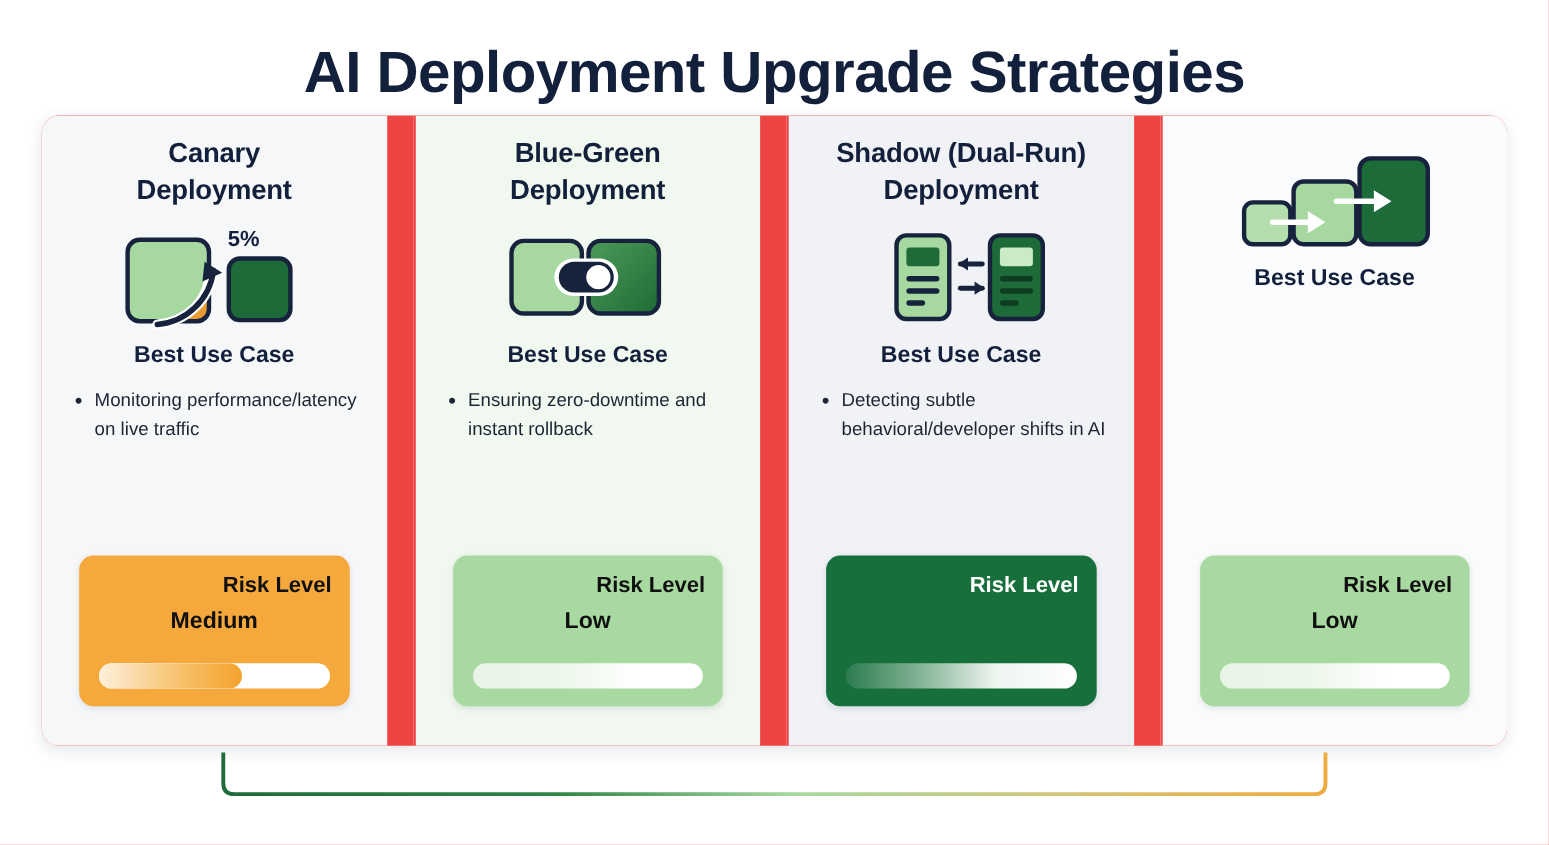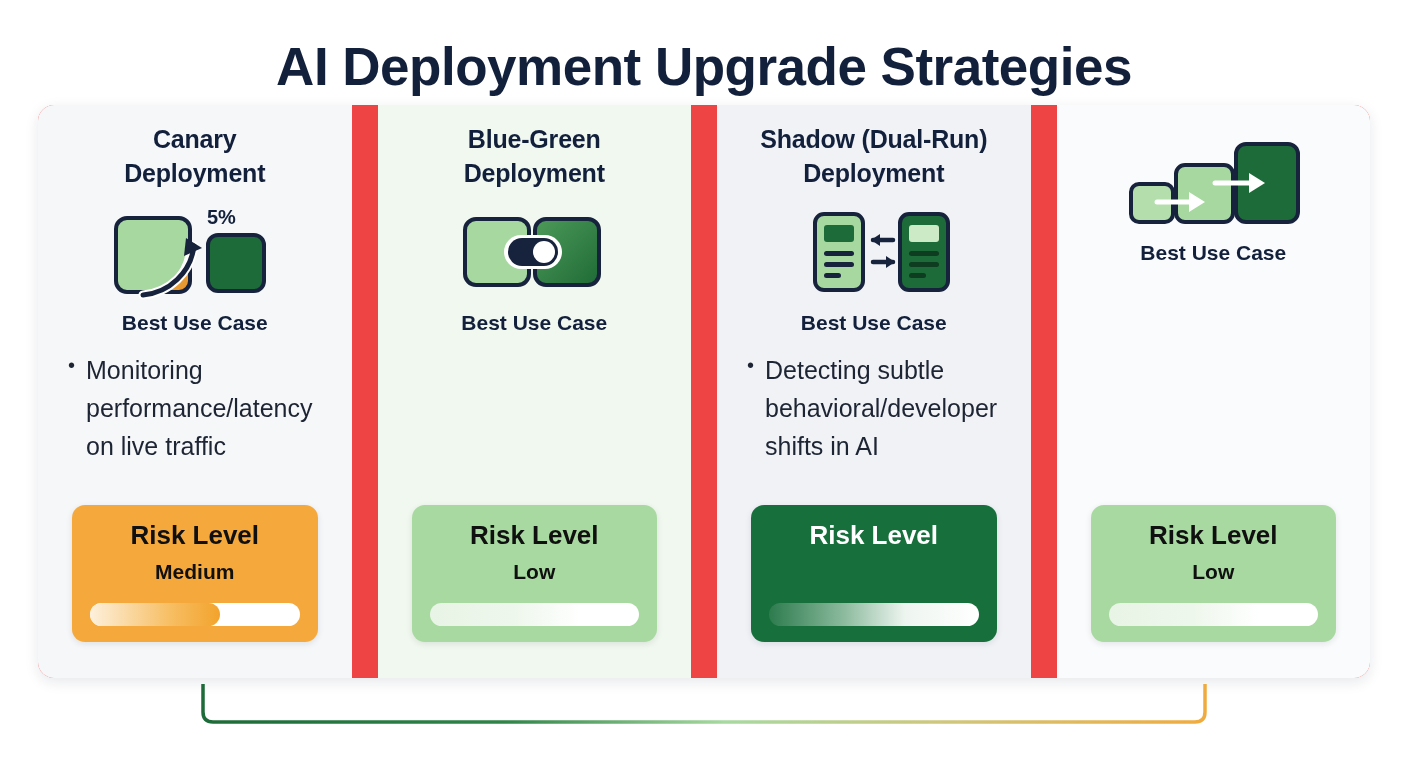--- a/index.html
+++ b/index.html
@@ -85,21 +85,21 @@
     margin-bottom: 16px;
   }
 
   .buc-list {
     width: 100%;
     padding: 0 4px 0 10px;
   }
   .buc-item {
     position: relative;
     padding-left: 20px;
-    font-size: 25px;
+    font-size: 17px;
     line-height: 1.52;
     color: #1d2433;
   }
   .buc-item::before {
     content: "\2022";
     position: absolute;
     left: 2px;
     top: -1px;
     font-size: 20px;
     color: #1d2433;
@@ -111,23 +111,24 @@
     left: 34px;
     right: 34px;
     bottom: 36px;
     height: 137px;
     border-radius: 13px;
     padding: 16px 16px 0 16px;
     text-align: center;
     box-shadow: 0 2px 6px rgba(20,30,60,0.10);
   }
   .risk-label {
-    font-size: 26px;
+    font-size: 20px;
     font-weight: bold;
     line-height: 1.1;
+    text-align: right;
   }
   .risk-value {
     font-size: 21px;
     font-weight: bold;
     margin-top: 10px;
     line-height: 1.1;
   }
   .risk-bar {
     position: absolute;
     left: 18px;
@@ -233,20 +234,23 @@
         </defs>
         <rect x="16" y="17" width="64" height="66" rx="11" fill="#a6d89f" stroke="#17233d" stroke-width="4"></rect>
         <rect x="86" y="17" width="64" height="66" rx="11" fill="url(#bgRight)" stroke="#17233d" stroke-width="4"></rect>
         <rect x="55" y="33" width="58" height="34" rx="17" fill="#ffffff"></rect>
         <rect x="59" y="36" width="50" height="28" rx="14" fill="#17233d"></rect>
         <circle cx="95" cy="50" r="11" fill="#ffffff"></circle>
       </svg>
     </div>
 
     <div class="buc-head">Best Use Case</div>
+    <div class="buc-list">
+      <div class="buc-item">Ensuring zero-downtime and instant rollback</div>
+    </div>
 
     <div class="risk-card light">
       <div class="risk-label">Risk Level</div>
       <div class="risk-value">Low</div>
       <div class="risk-bar light"></div>
     </div>
   </div>
 
   <div class="col bg2">
     <div class="col-title">Shadow (Dual-Run)<br>Deployment</div>

